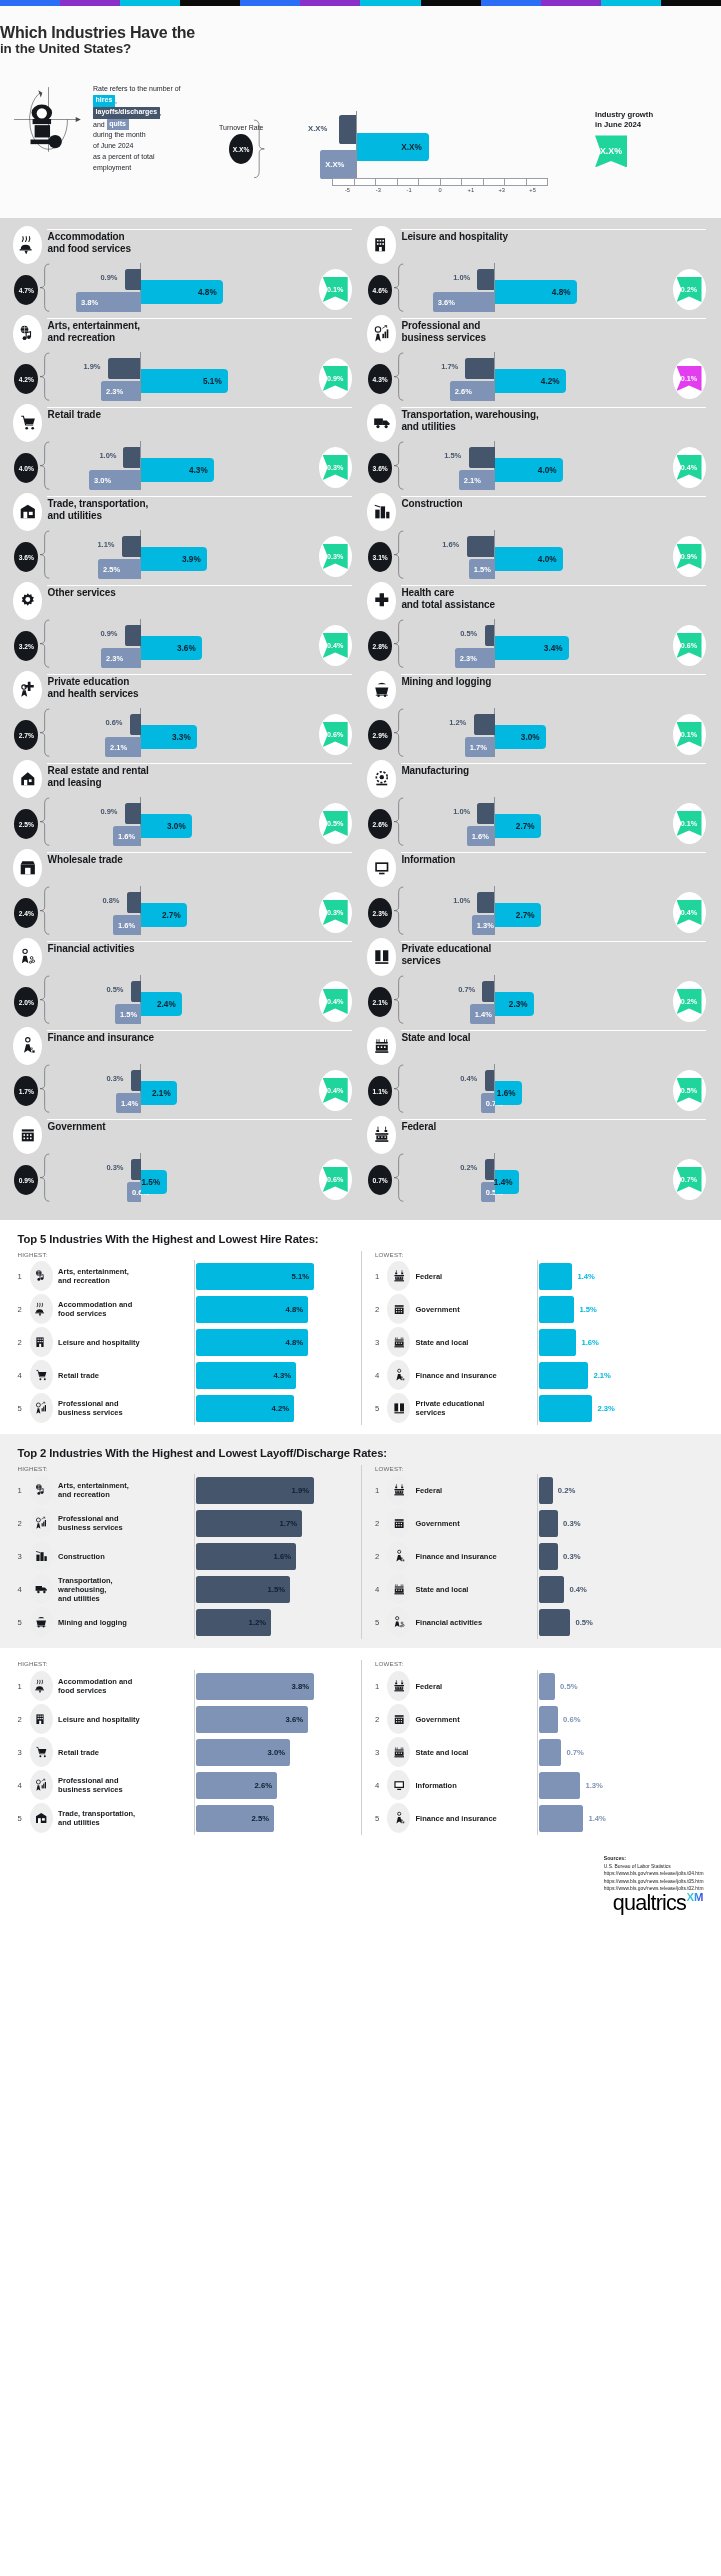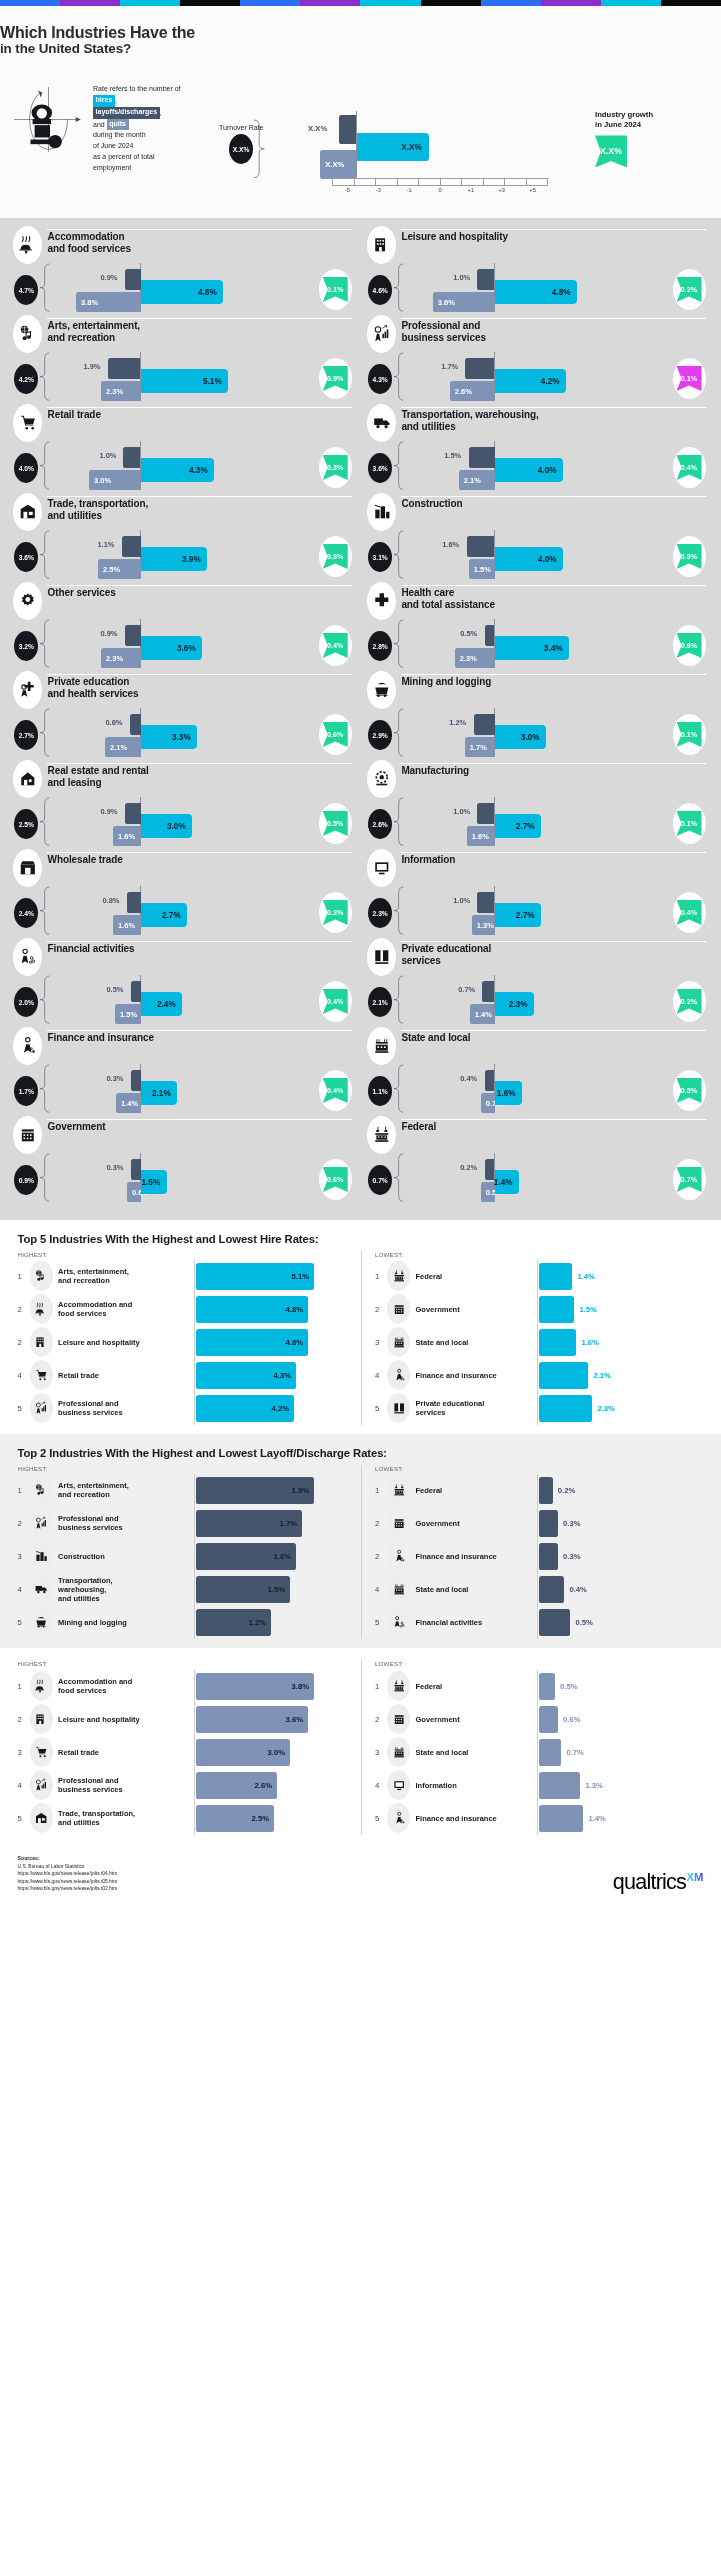--- a/index.html
+++ b/index.html
@@ -205,21 +205,21 @@
   }
   .t5bar.hire { background:#00b8e0; }
   .t5bar.lay  { background:#45556b; }
   .t5bar.quit { background:#7e93b5; }
   .t5val-out { font-size:7.7px; font-weight:800; margin-left:5.2px; }
   .t5val-out.hire { color:#00b8e0; }
   .t5val-out.lay  { color:#45556b; }
   .t5val-out.quit { color:#7e93b5; }
 
   
-  .footer { background:#fff; width:721px; padding: 11.3px 17.5px 14.4px; display:flex; align-items:flex-end; }
+  .footer { background:#fff; width:721px; padding: 11.3px 17.5px 14.4px; display:flex; align-items:flex-end;flex-direction:column; }
   .sources { font-size: 4.9px; line-height:1.5; color:#222; flex:1; }
   .sources b { font-size:5.2px; }
   .logo { display:flex; align-items:flex-end; }
   .logo-word { font-size: 21.6px; font-weight: 400; letter-spacing:-0.8px; color:#000; line-height:0.95; }
   .logo-xm {
     font-size: 11.3px; font-weight: 800; line-height:1; margin-bottom: 9.3px; margin-left:0.5px;
     background: linear-gradient(100deg,#4fd1c5 0%,#2bb8e8 38%,#2b5fe8 72%,#5b2bd6 100%);
     -webkit-background-clip: text; background-clip:text; color: transparent;
   }
 </style>

